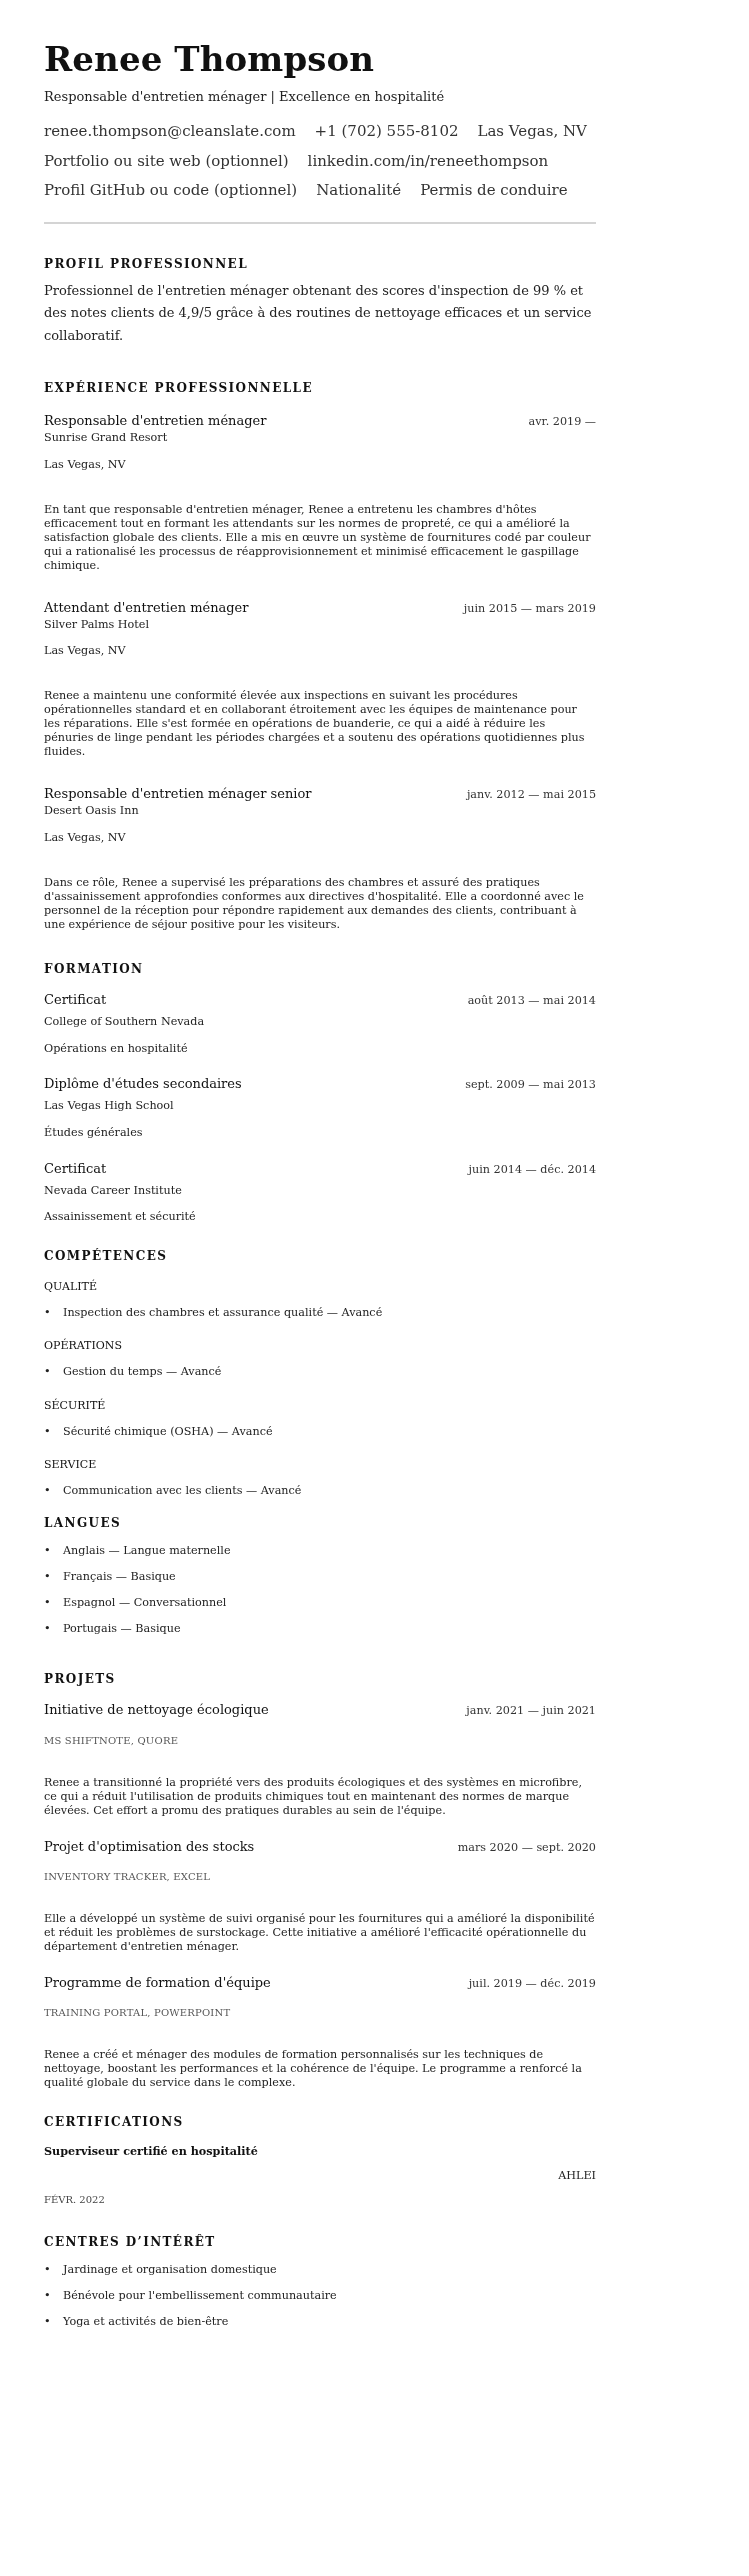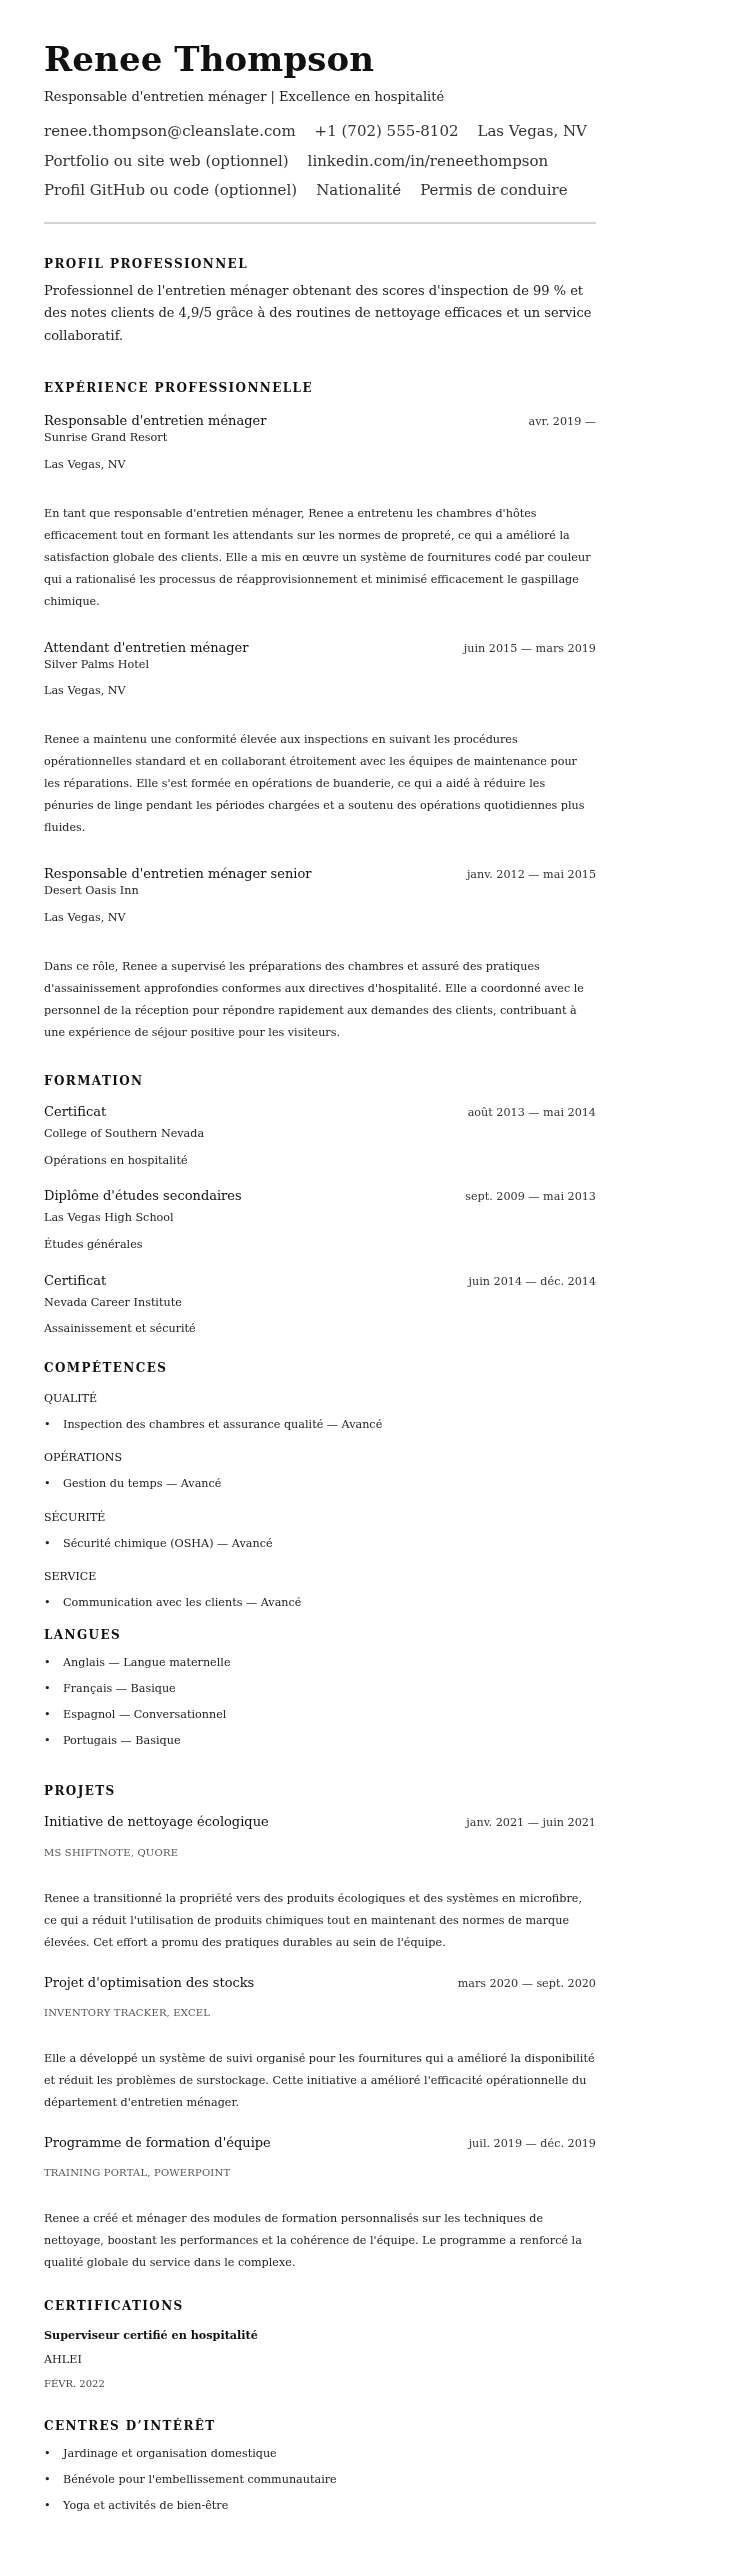--- a/index.html
+++ b/index.html
@@ -14,29 +14,29 @@
   .contact-row { font-size: 15px; line-height: 16px; color: #333; margin-top: 13.7px; display: flex; gap: 0 19px; flex-wrap: wrap; }
   .contact-row + .contact-row { margin-top: 13.7px; }
   .rule { height: 1.2px; background: #d4d4d4; border: 0; margin-top: 24px; }
   .section-title { font-size: 12px; font-weight: bold; letter-spacing: 1.4px; text-transform: uppercase; color: #111; line-height: 13.7px; }
   .summary { font-size: 13px; line-height: 22.5px; color: #222; margin-top: 8.7px; }
   .entry-head { display: flex; justify-content: space-between; align-items: baseline; }
   .entry-title { font-size: 13px; font-weight: normal; line-height: 19px; color: #111; }
   .entry-date { font-size: 11.2px; line-height: 16px; color: #333; white-space: nowrap; }
   .entry-sub { font-size: 11.2px; line-height: 16px; color: #222; }
   .entry-loc { font-size: 11.2px; line-height: 16px; color: #222; margin-top: 10.6px; }
-  .entry-desc { font-size: 11.2px; line-height: 22px; color: #222; margin-top: 30px; }
+  .entry-desc { font-size: 11.2px; line-height: 14px; color: #222; margin-top: 30px; }
   .tech { font-size: 10px; line-height: 15px; color: #555; text-transform: uppercase; margin-top: 13.7px; letter-spacing: 0.2px; }
   .edu-field { font-size: 11.2px; line-height: 16px; color: #222; margin-top: 10.6px; }
   .skill-cat { font-size: 11px; font-weight: normal; line-height: 16px; text-transform: uppercase; color: #111; }
   ul.bullets { list-style: none; }
   ul.bullets li { position: relative; padding-left: 19px; font-size: 11.2px; line-height: 16px; color: #222; }
   ul.bullets li::before { content: "\2022"; position: absolute; left: 0; top: 0; color: #222; }
   .cert-name { font-size: 11.2px; font-weight: bold; line-height: 16px; color: #111; }
-  .cert-issuer { font-size: 11.2px; line-height: 16px; color: #222; margin-top: 8.7px; }
+  .cert-issuer { font-size: 11.2px; line-height: 16px; color: #222; margin-top: 8.7px; text-align: right; }
   .cert-date { font-size: 10px; line-height: 15px; color: #444; text-transform: uppercase; margin-top: 7.5px; }
 </style>
 </head>
 <body>
 
 <div class="page">
 
   <header>
     <h1 class="name">Renee Thompson</h1>
     <div class="headline">Responsable d'entretien ménager | Excellence en hospitalité</div>

